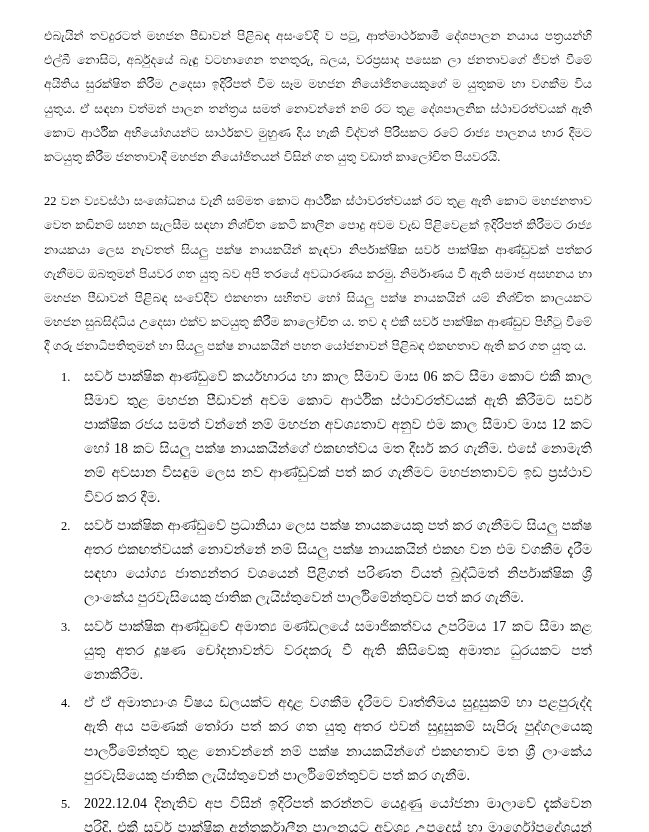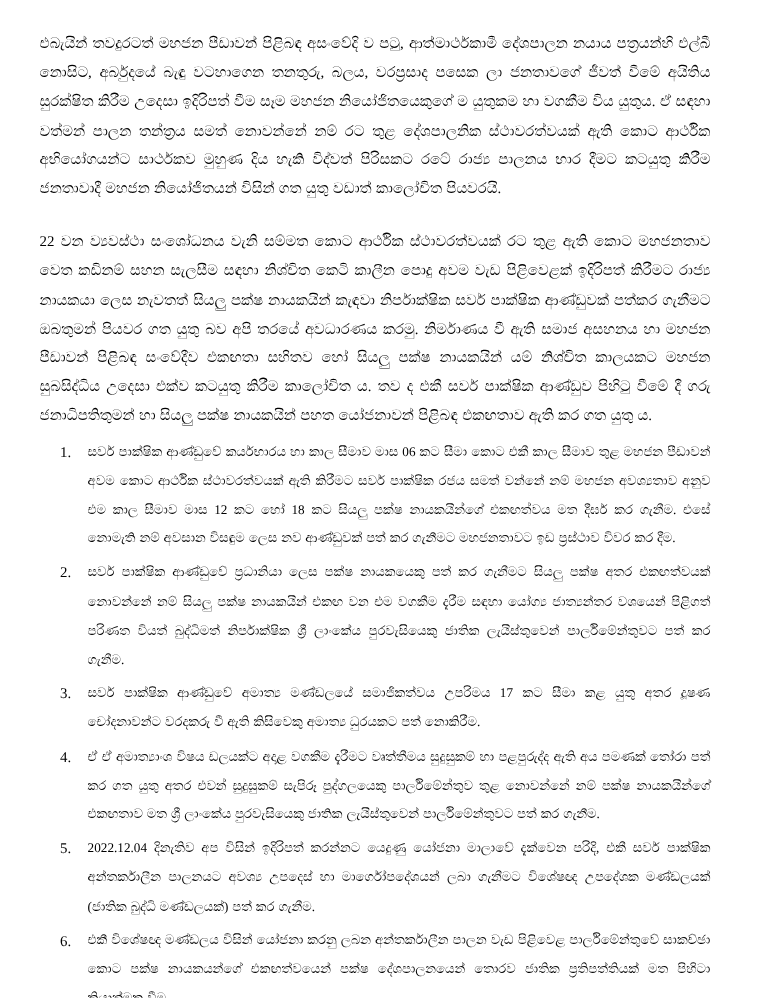--- a/index.html
+++ b/index.html
@@ -12,21 +12,21 @@
     height: 832px;
     overflow: hidden;
     font-family: "Liberation Serif", "DejaVu Serif", serif;
     color: #000000;
     -webkit-font-smoothing: none;
   }
   .page {
     width: 625px;
     height: 832px;
     box-sizing: border-box;
-    padding: 24px 33px 10px 33px;
+    padding: 24px 33px 10px 44px;
     background: #ffffff;
   }
   .para {
     text-align: justify;
     text-justify: inter-word;
     font-size: 12.4px;
     line-height: 24.2px;
     margin: 0 0 20px 0;
     word-spacing: 0.5px;
     hyphens: none;
@@ -40,21 +40,21 @@
     padding: 0;
     counter-reset: item;
   }
   ol.numlist > li {
     position: relative;
     padding-left: 40px;
     margin-bottom: 4px;
     counter-increment: item;
     text-align: justify;
     text-justify: inter-word;
-    font-size: 11px;
+    font-size: 14px;
     line-height: 24.2px;
     word-spacing: 0.5px;
   }
   ol.numlist > li::before {
     content: counter(item) ".";
     position: absolute;
     left: 17px;
     top: 0;
     font-size: 12.4px;
     line-height: 24.2px;

